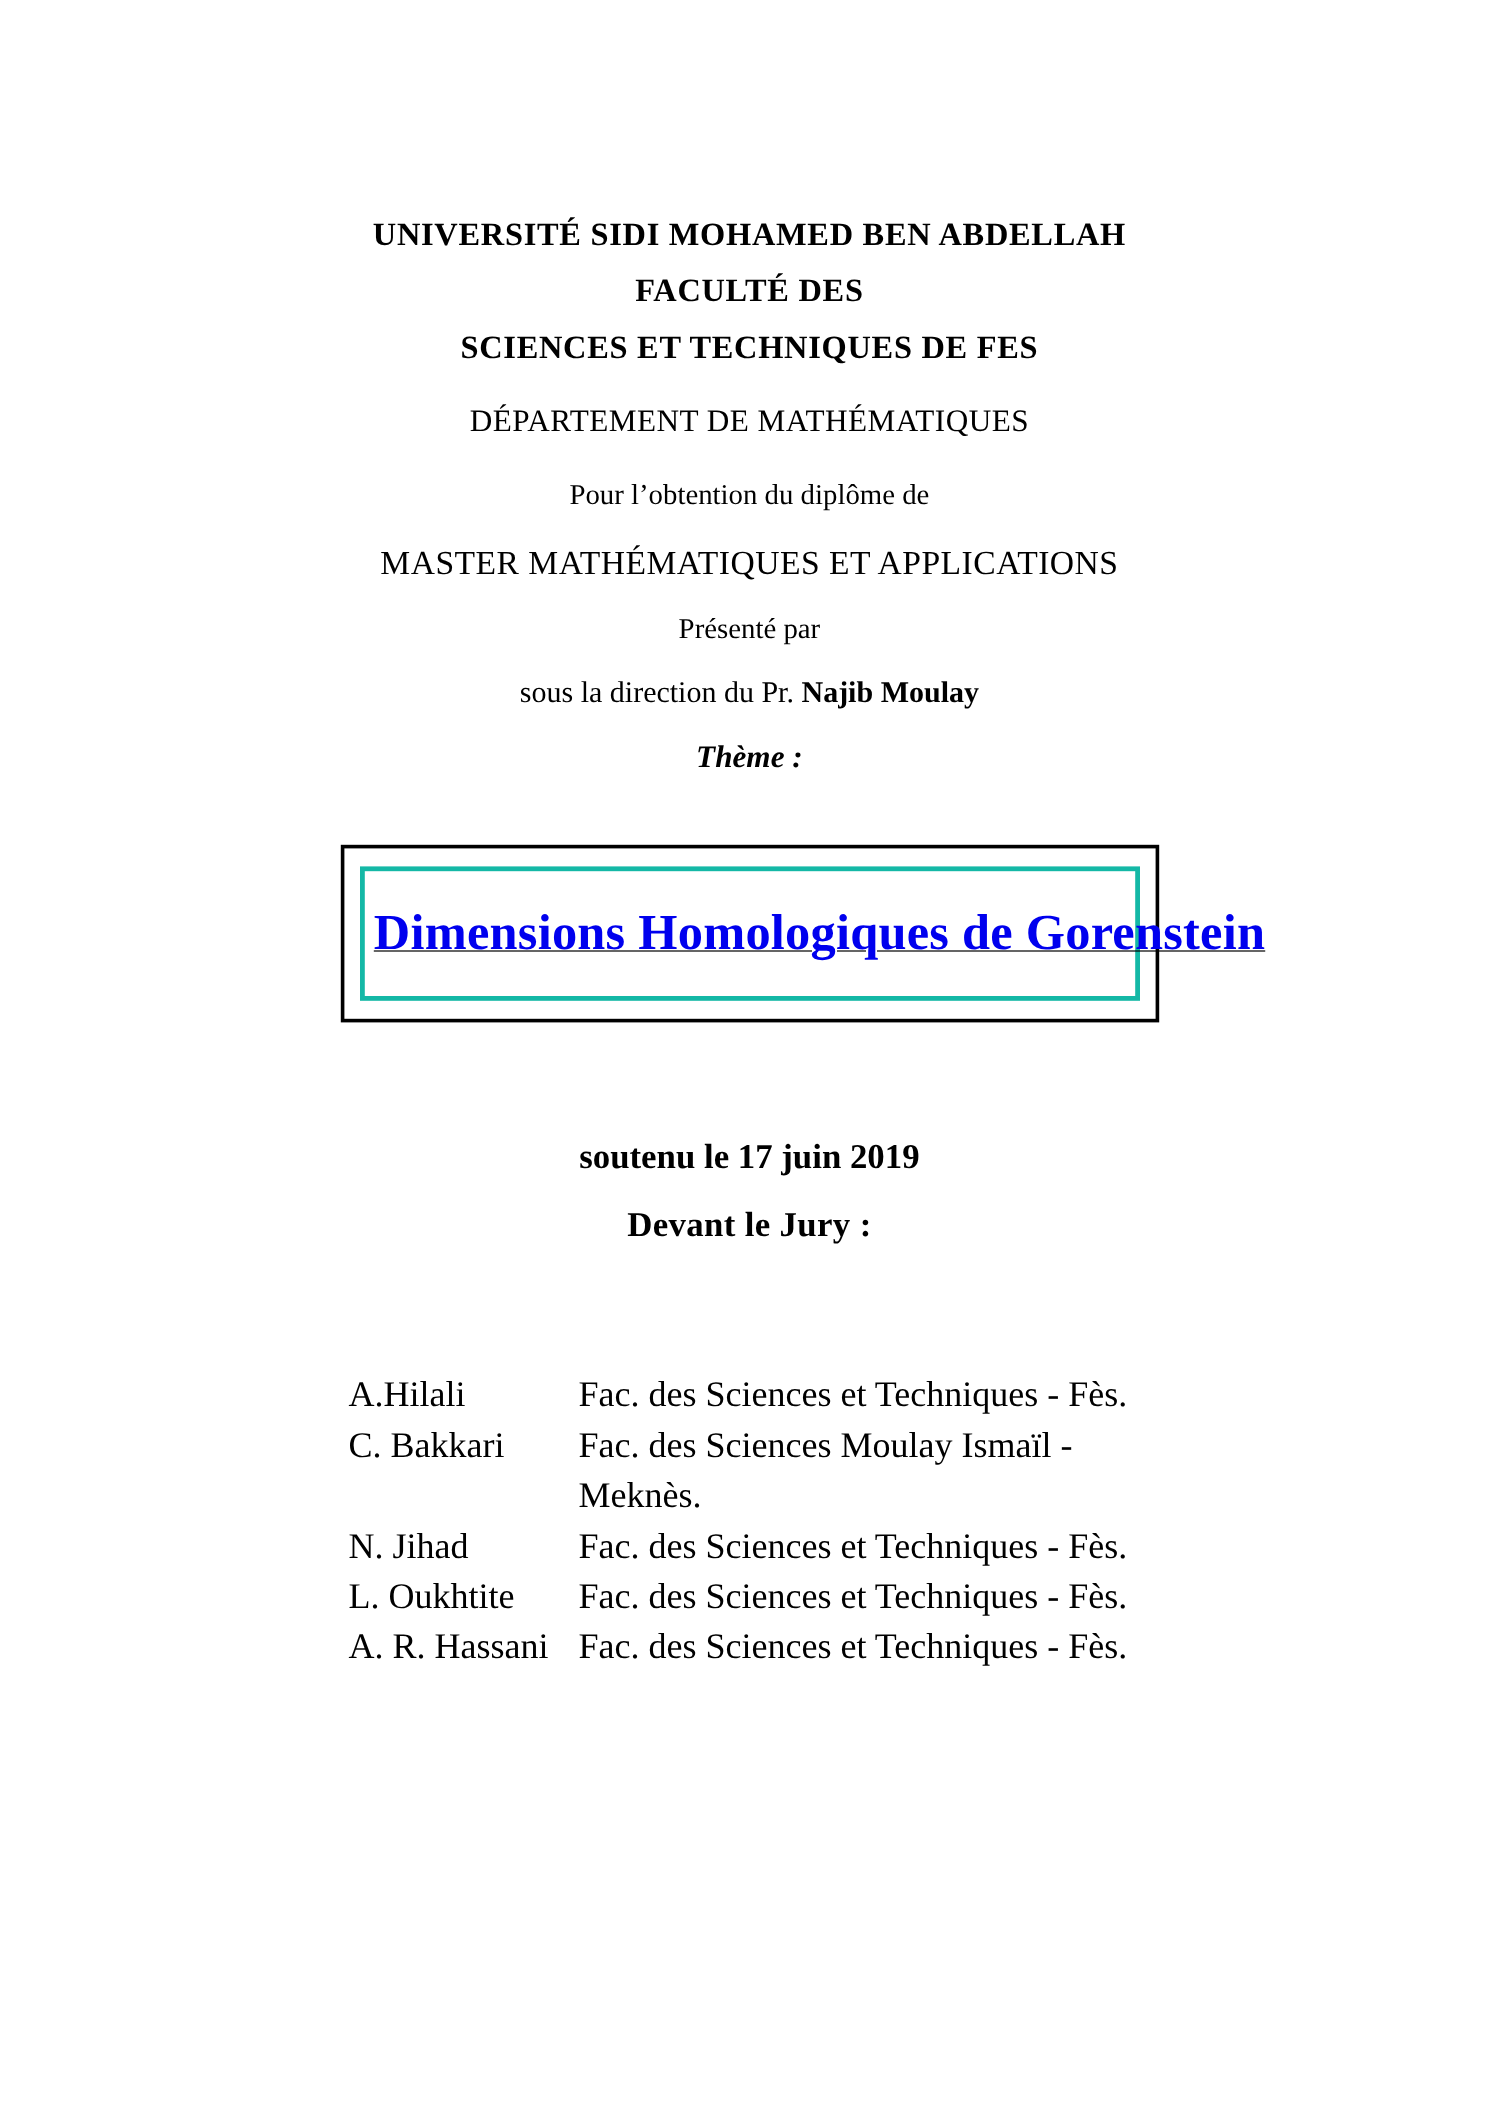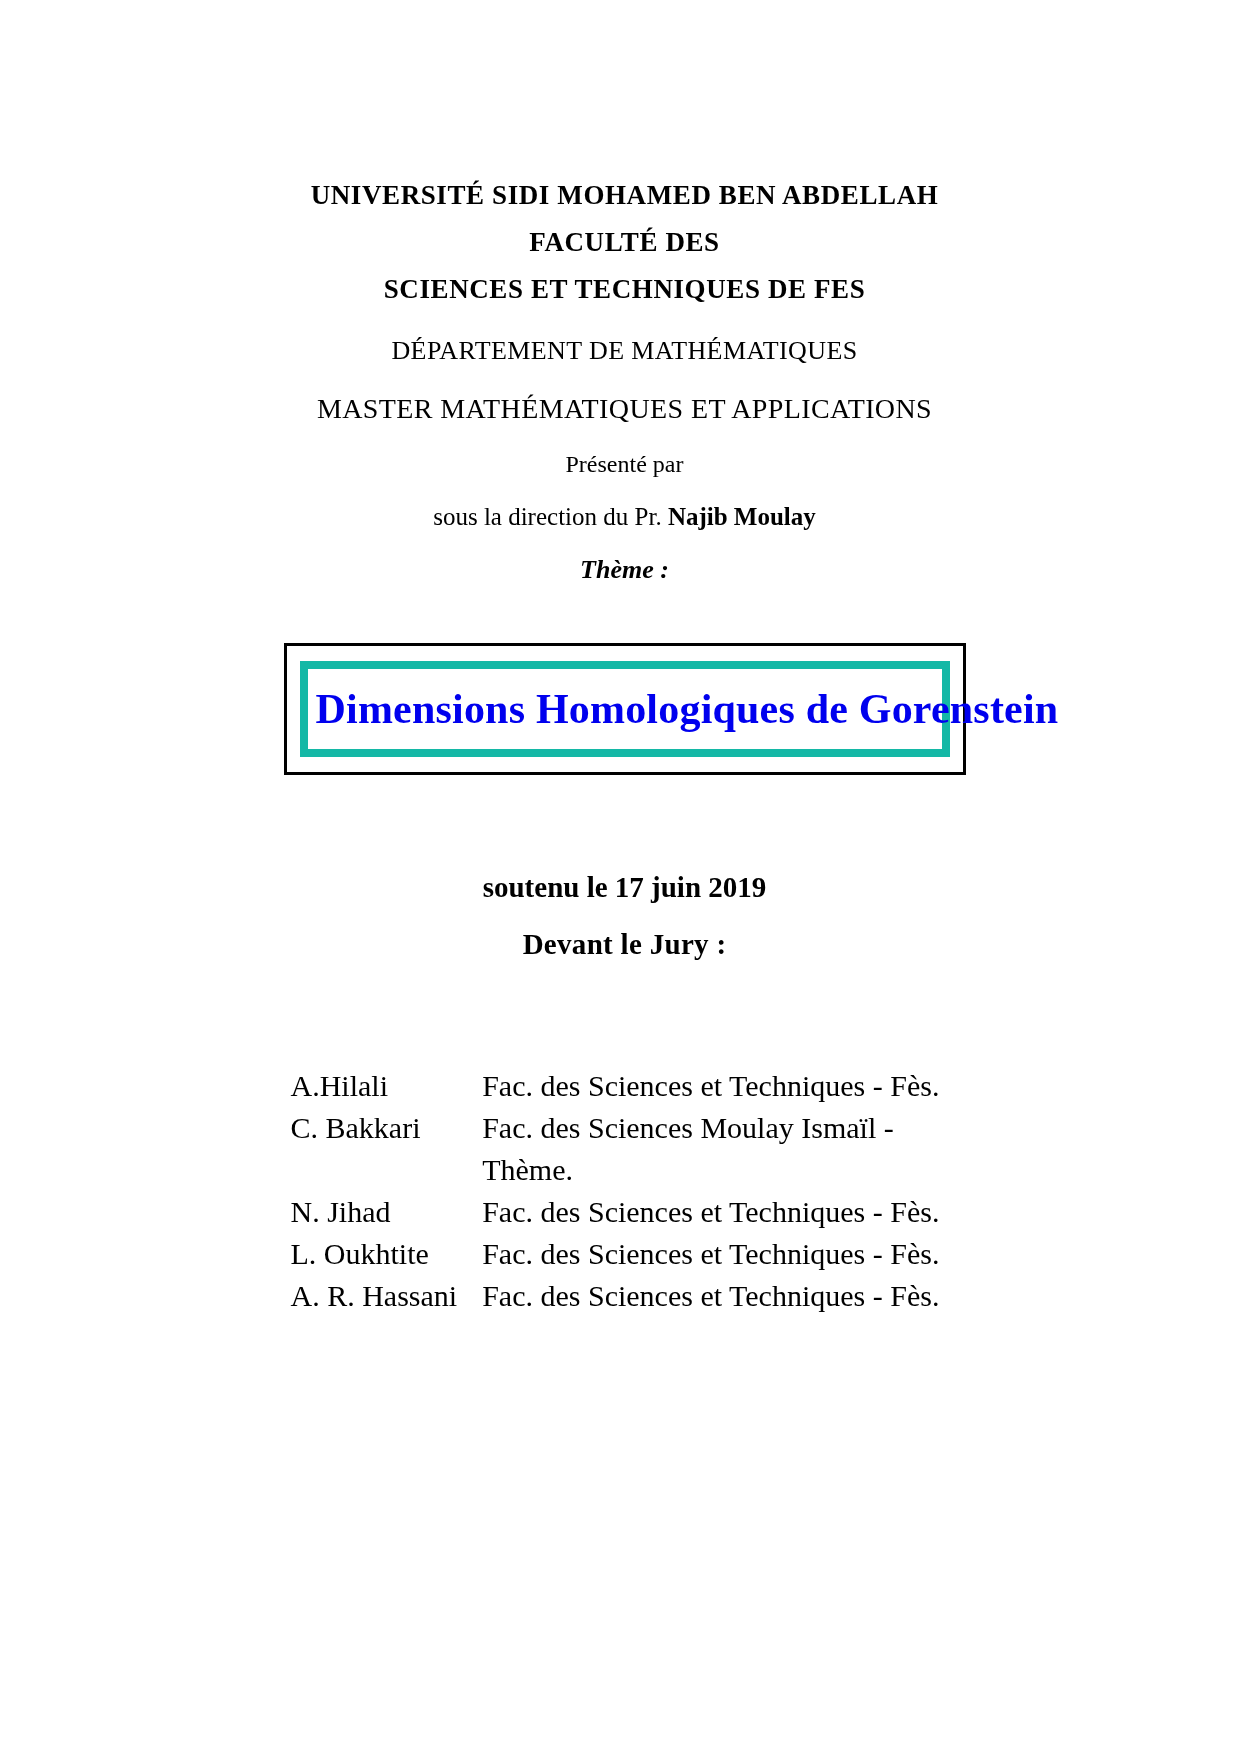--- a/index.html
+++ b/index.html
@@ -73,22 +73,23 @@
   }
 
   .title-box-outer {
     margin-top: 58px;
     border: 3px solid #000000;
     padding: 15px 13px;
     box-sizing: border-box;
     width: 100%;
   }
   .title-box-inner {
-    border: 8px solid #14b8a6;
-    padding: 16px 8px;
+    border: 4px solid #14b8a6;
+    padding: 28px 8px;
+    text-decoration: underline;
   }
   .thesis-title {
     font-size: 42px;
     font-weight: bold;
     white-space: nowrap;
     letter-spacing: 0.2px;
   }
 
   .soutenu-line {
     font-size: 29px;
@@ -118,20 +119,21 @@
 
 <div class="page">
   <div class="content">
 
     <p class="line uni-line">UNIVERSITÉ SIDI MOHAMED BEN ABDELLAH FACULTÉ DES</p>
     <p class="line uni-line">SCIENCES ET TECHNIQUES DE FES</p>
 
     <p class="line dept-line">DÉPARTEMENT DE MATHÉMATIQUES</p>
 
 
+    <p class="line obtention-line">Pour l’obtention du diplôme de</p>
 
     <p class="line master-line">MASTER MATHÉMATIQUES ET APPLICATIONS</p>
 
     <p class="line presente-line">Présenté par</p>
 
 
     <p class="line direction-line"><span>sous la direction du Pr. </span><span class="director-name">Najib Moulay</span></p>
 
     <p class="line theme-line">Thème :</p>
 
@@ -143,21 +145,21 @@
 
     <p class="line soutenu-line">soutenu le 17 juin 2019</p>
 
     <p class="line jury-label-line">Devant le Jury :</p>
 
     <div class="jury-table">
       <span>A.Hilali</span>
       <span>Fac. des Sciences et Techniques - Fès.</span>
 
       <span>C. Bakkari</span>
-      <span>Fac. des Sciences Moulay Ismaïl - Thème.</span>
+      <span>Fac. des Sciences Moulay Ismaïl - Meknès.</span>
 
       <span>N. Jihad</span>
       <span>Fac. des Sciences et Techniques - Fès.</span>
 
       <span>L. Oukhtite</span>
       <span>Fac. des Sciences et Techniques - Fès.</span>
 
       <span>A. R. Hassani</span>
       <span>Fac. des Sciences et Techniques - Fès.</span>
     </div>

